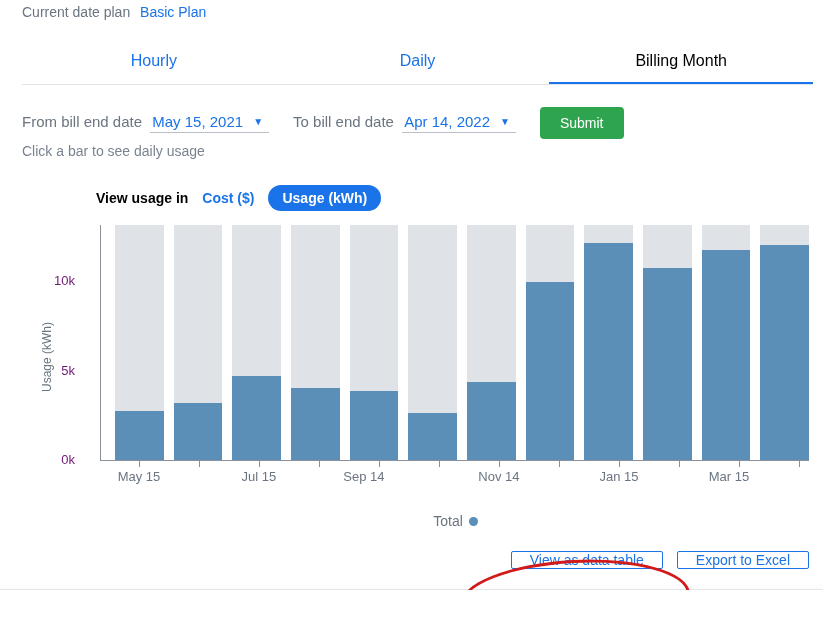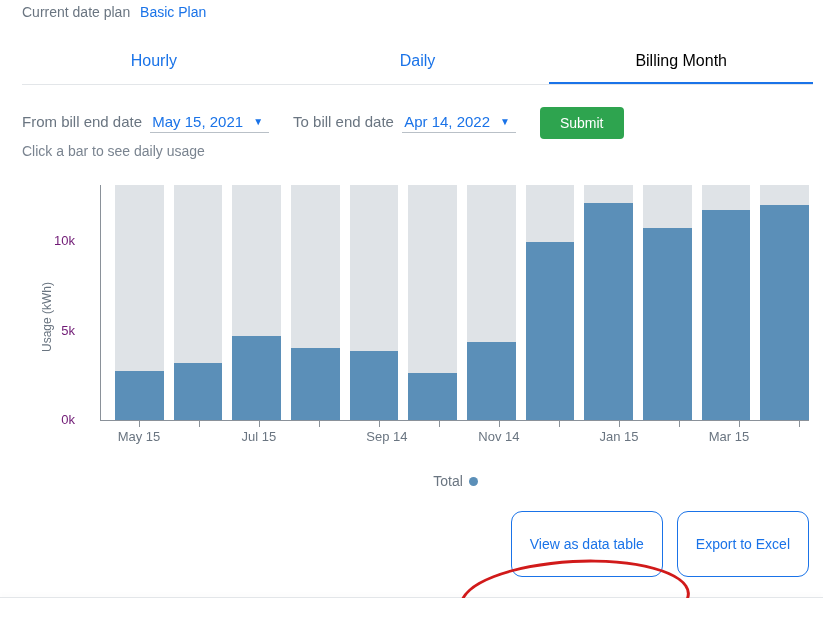--- a/index.html
+++ b/index.html
@@ -174,23 +174,23 @@
     justify-content: flex-end;
     gap: 14px;
     margin-top: 22px;
     padding-right: 4px;
   }
   .outline-btn {
     border: 1px solid #1a73e8;
     color: #1a73e8;
     background: #fff;
     font-size: 14px;
-    padding: 24px 18px;
-    cursor: pointer;
-    border-radius: 11px;
+    padding: 0 18px;
+    cursor: pointer;
+    border-radius: 2px;
   }
   .annot {
     position: absolute;
     border: 3px solid #d11a1a;
     border-radius: 50%;
     width: 230px;
     height: 78px;
     left: 460px;
     top: 560px;
     transform: rotate(-3deg);
@@ -231,20 +231,25 @@
       <span class="date-picker">
         <span>Apr 14, 2022</span>
         <span class="caret">▼</span>
       </span>
     </div>
     <button class="submit-btn">Submit</button>
   </div>
 
   <div class="hint">Click a bar to see daily usage</div>
 
+  <div class="toggle-row">
+    <span class="toggle-label">View usage in</span>
+    <span class="toggle-cost">Cost ($)</span>
+    <span class="toggle-usage">Usage (kWh)</span>
+  </div>
 
   <div class="chart-zone">
     <div class="y-axis-title">Usage (kWh)</div>
     <div class="y-ticks">
       <span style="margin-top:48px">10k</span>
       <span>5k</span>
       <span style="margin-bottom:-6px">0k</span>
     </div>
     <div class="plot-wrap">
       <div class="plot">
@@ -309,21 +314,21 @@
           <div class="x-tick" style="left: 399px;"></div>
           <div class="x-tick" style="left: 459px;"></div>
           <div class="x-tick" style="left: 519px;"></div>
           <div class="x-tick" style="left: 579px;"></div>
           <div class="x-tick" style="left: 639px;"></div>
           <div class="x-tick" style="left: 699px;"></div>
         </div>
       <div class="x-labels">
         <span class="x-label" style="left:39px">May 15</span>
         <span class="x-label" style="left:159px">Jul 15</span>
-        <span class="x-label" style="left:287px">Sep 14</span>
+        <span class="x-label" style="left:264px">Sep 14</span>
         <span class="x-label" style="left:399px">Nov 14</span>
         <span class="x-label" style="left:519px">Jan 15</span>
         <span class="x-label" style="left:629px">Mar 15</span>
       </div>
     </div>
   </div>
 
   <div class="legend">
     <span>Total</span>
     <span class="legend-dot"></span>

